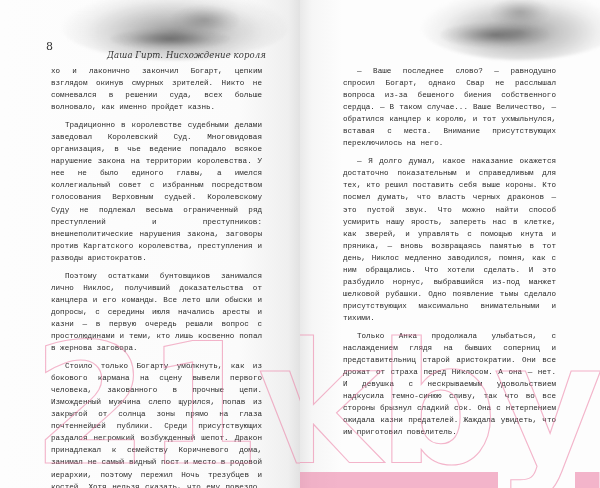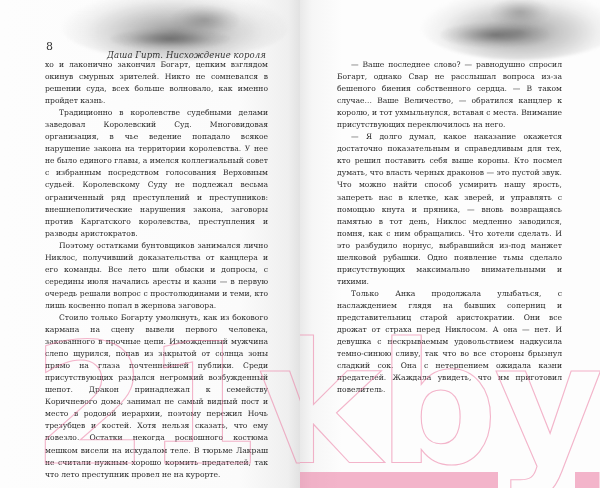--- a/index.html
+++ b/index.html
@@ -36,21 +36,21 @@
   .page.right .running { position:absolute; left:38px; top:1px; font-style:italic; font-size:8.5px; }
   .page.right .folio { position:absolute; right:32px; top:0; font-size:11px; }
   .text {
     position:absolute; top:59px;
     font-size:7.6px; line-height:12.05px;
     text-align:justify; text-align-last:auto;
     hyphens:manual;
   }
   .page.left .text { left:45px; width:223px; }
   .page.right .text { left:37px; width:225px; }
-  .text p { margin:0; text-indent:0; }
+  .text p { margin:6px; text-indent:0;font-family:Liberation Mono, monospace; }
   .text p.ind { text-indent:14px; }
   .watermark {
     position:absolute; top:325px; height:160px;
     font-family:"DejaVu Sans", sans-serif; font-weight:bold;
     font-size:168px; line-height:160px; letter-spacing:-4px;
     color:transparent;
     -webkit-text-stroke:1.1px rgba(235,120,160,.55);
     pointer-events:none; white-space:nowrap;
   }
   .watermark.left { left:32px; }

